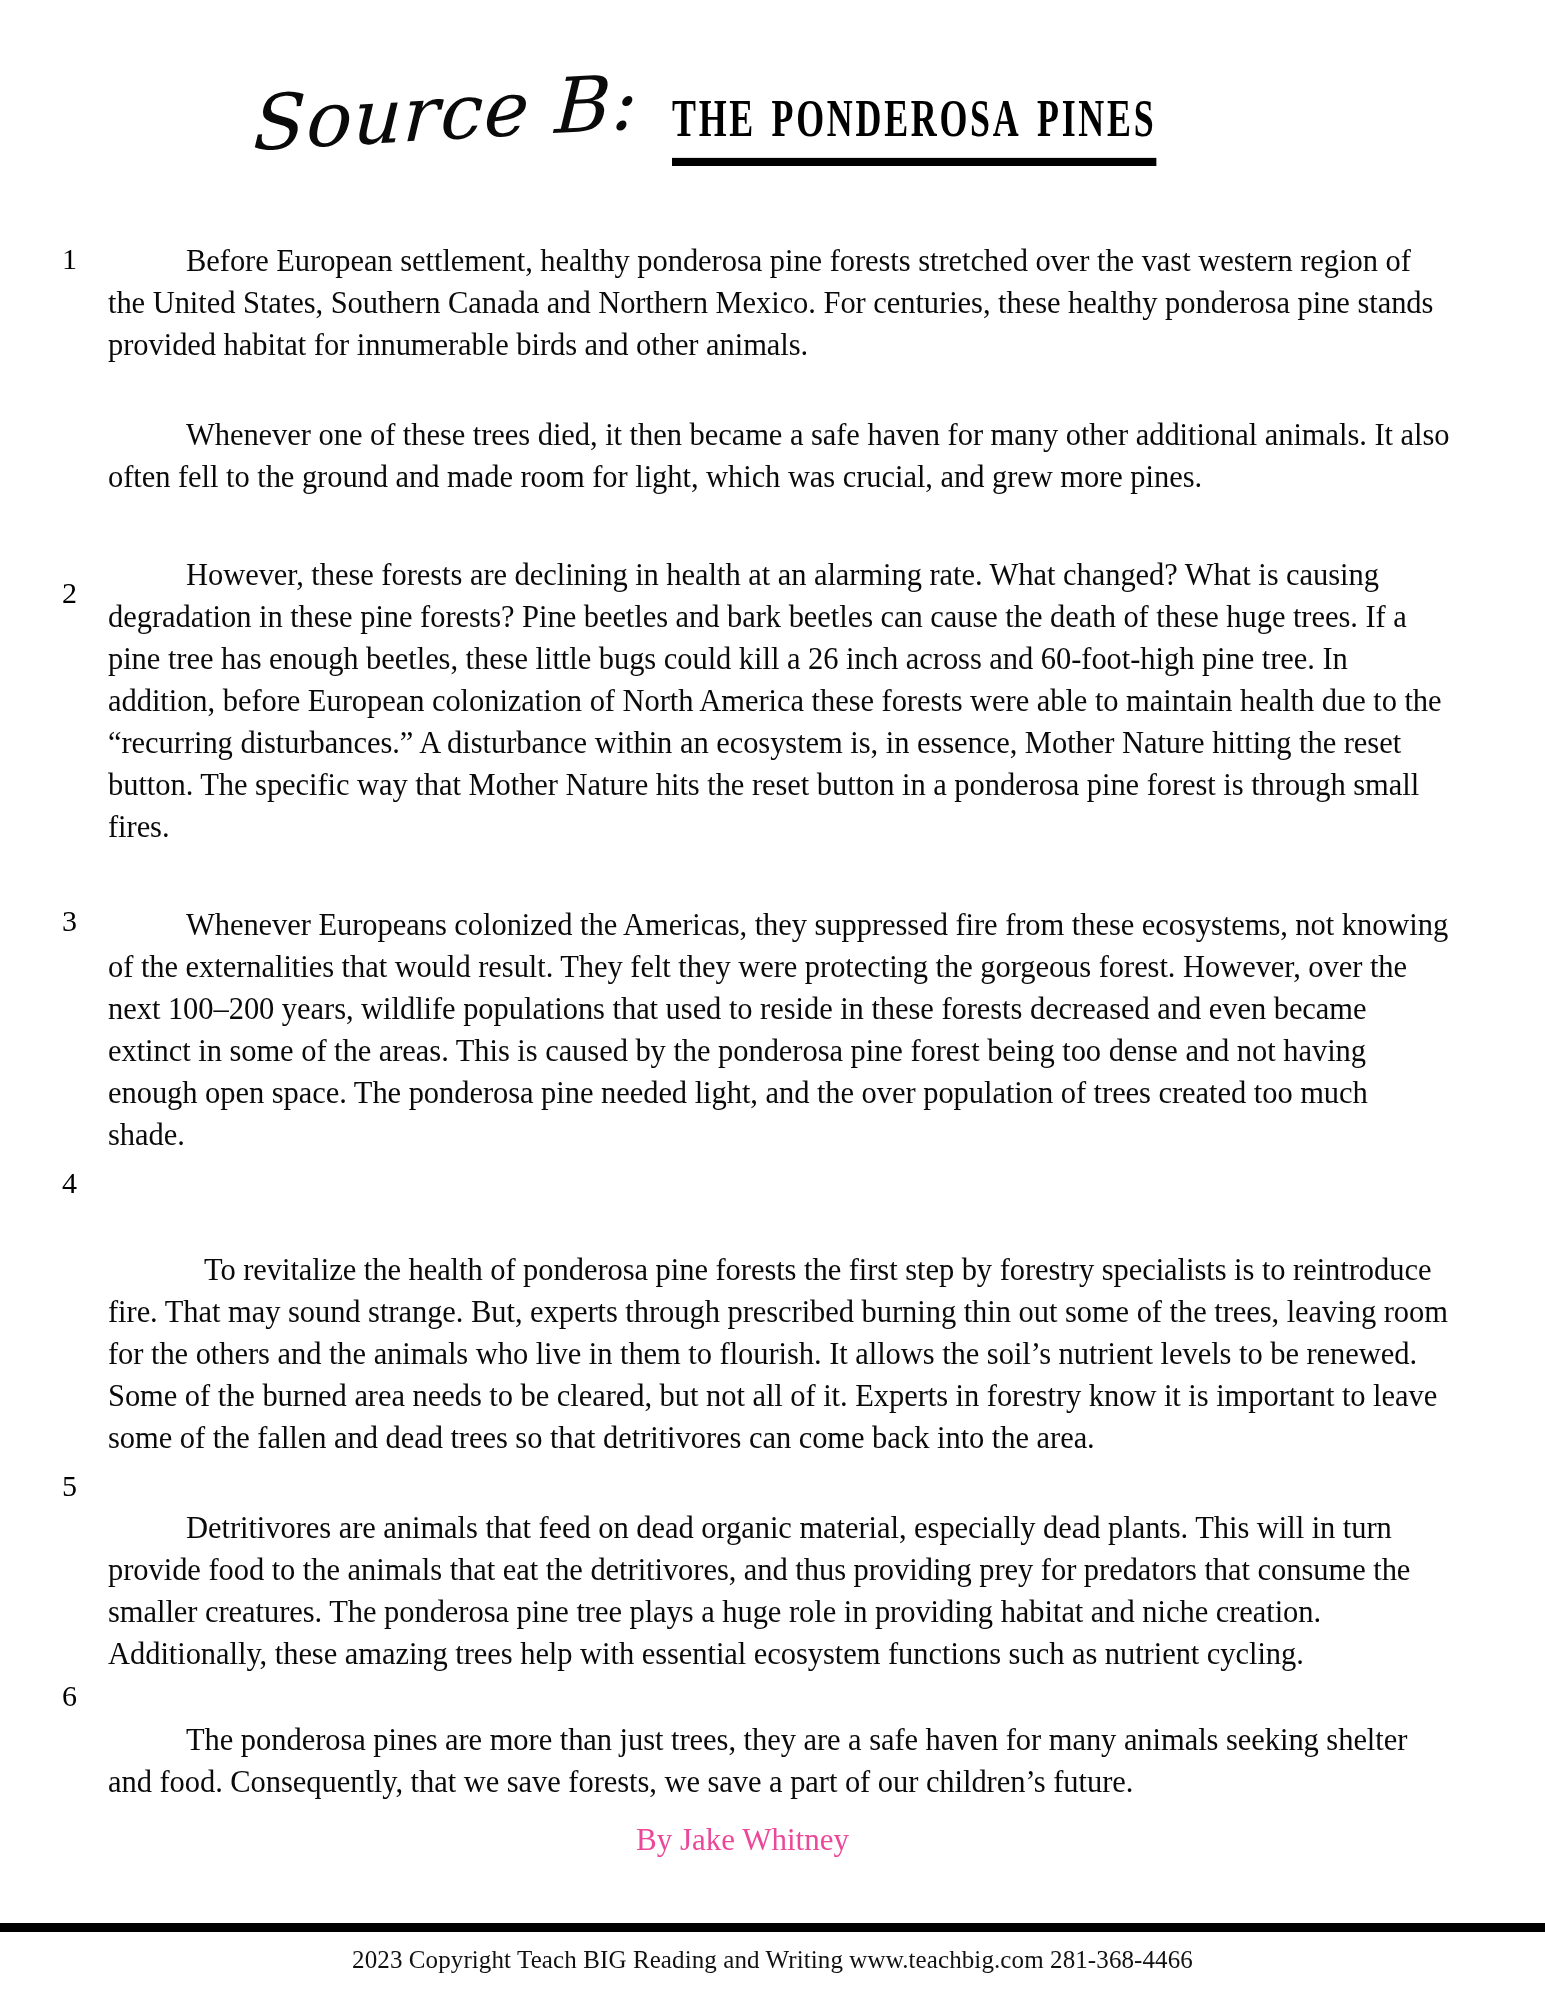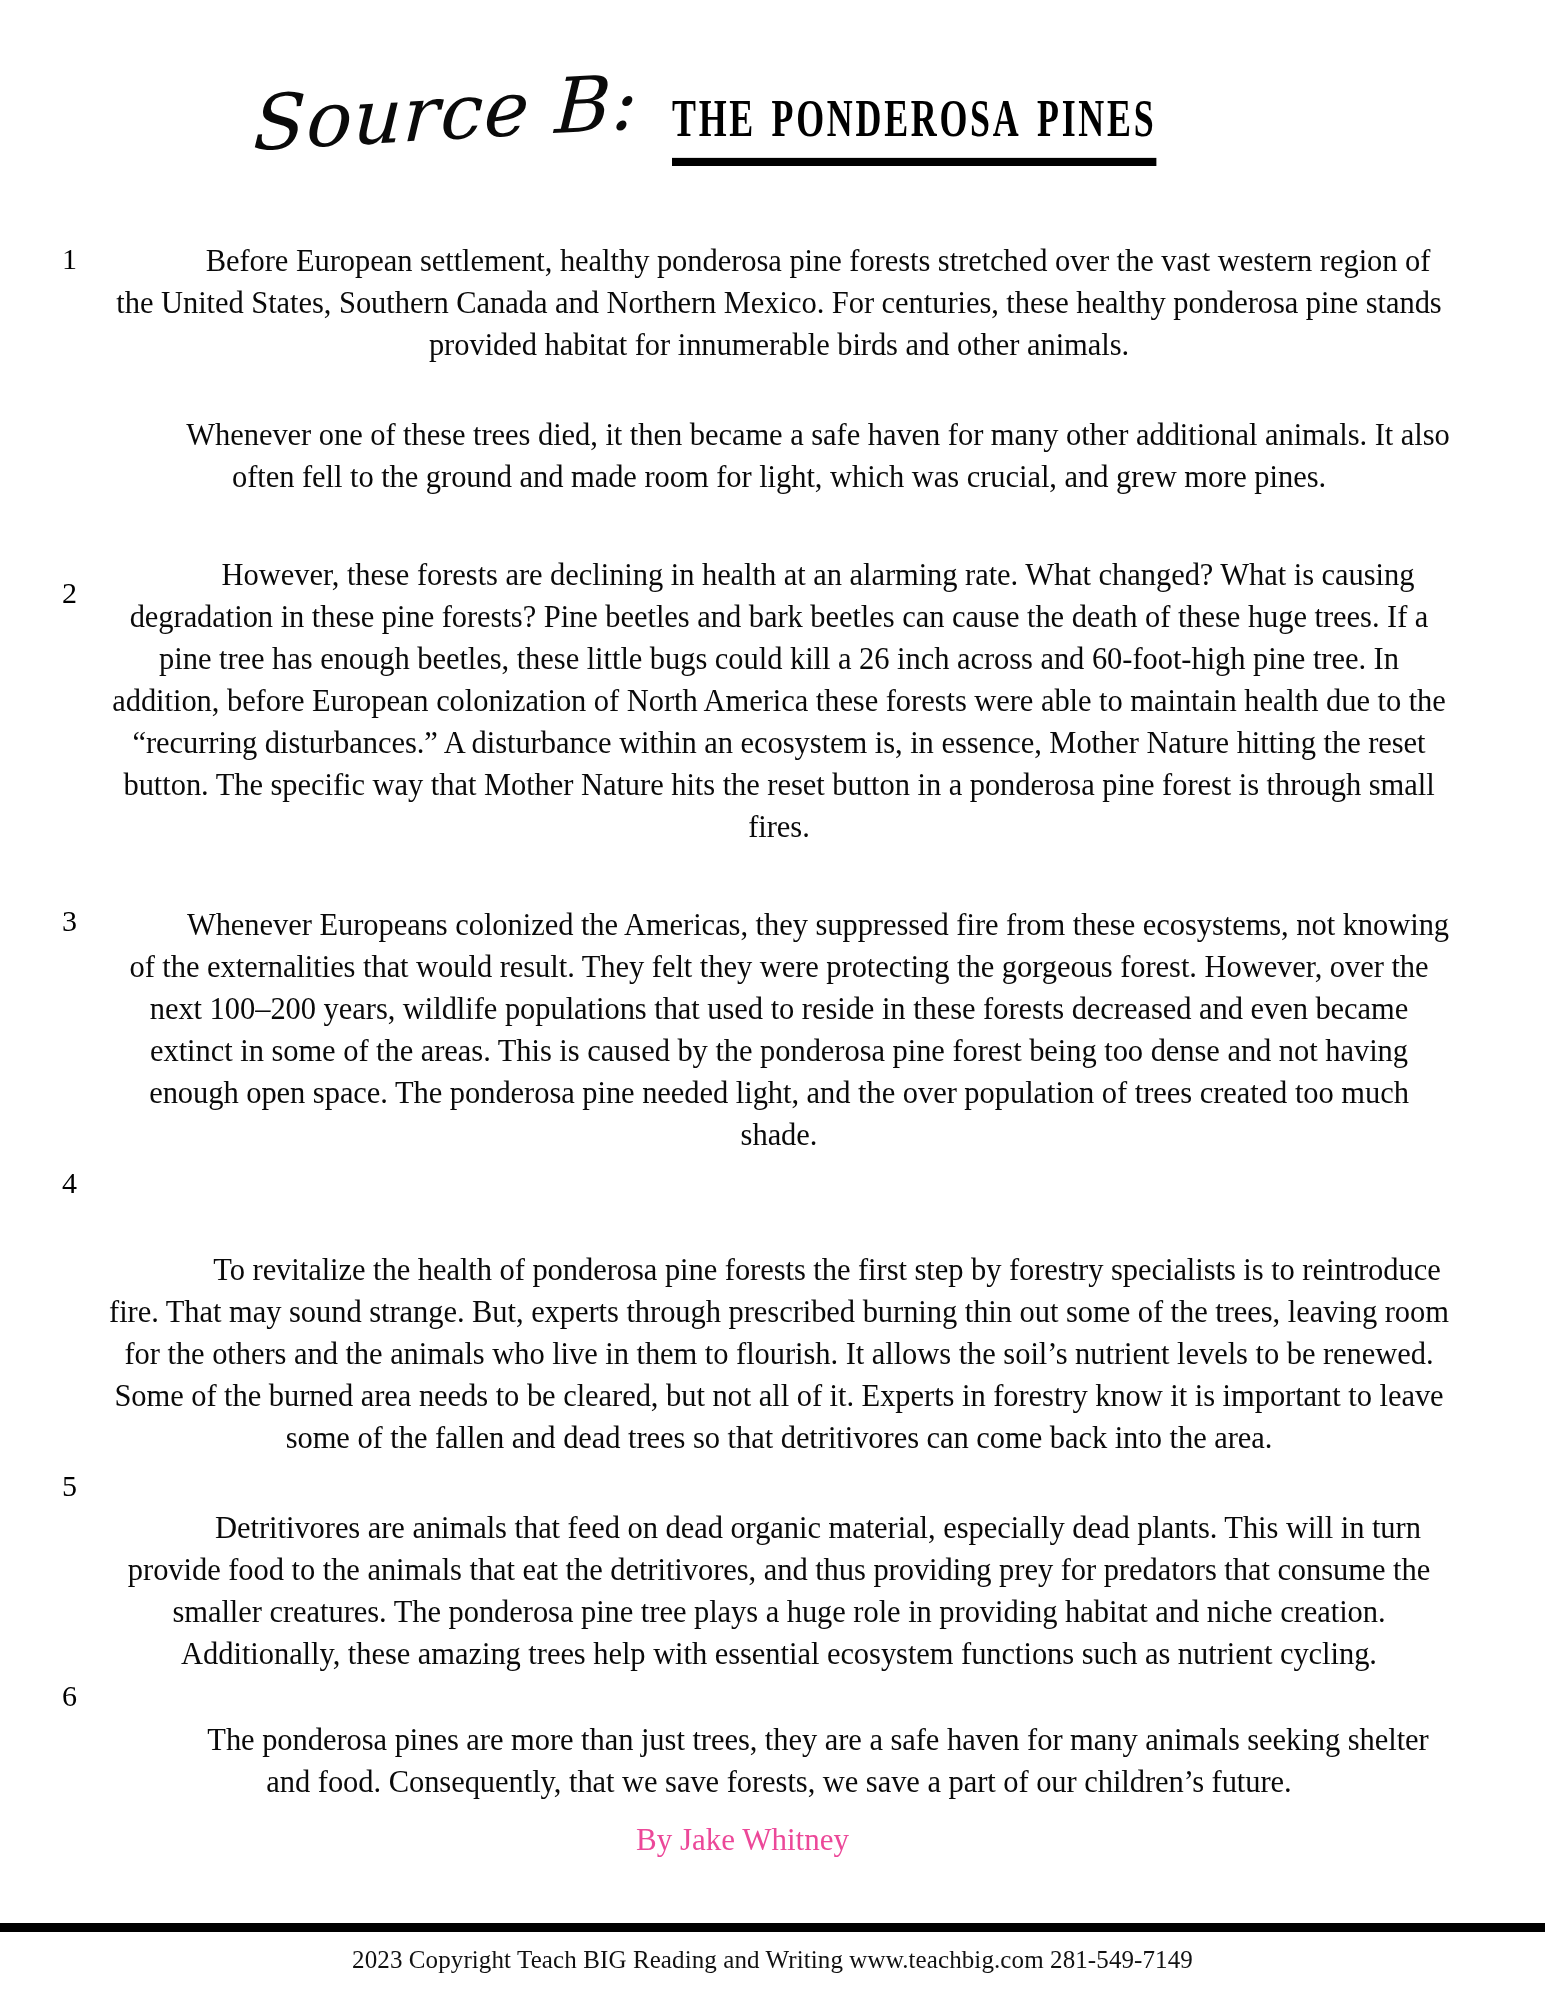--- a/index.html
+++ b/index.html
@@ -85,21 +85,21 @@
     line-height: 1;
     color: #000000;
   }
   p.body-text {
     margin: 0;
     font-family: "Liberation Serif", "DejaVu Serif", serif;
     font-size: 30.5px;
     line-height: 42px;
     color: #0a0a0a;
     text-indent: 78px;
-    text-align: center;
+    text-align: left;
     letter-spacing: -0.05px;
   }
   p.body-text.indent-wide { text-indent: 96px; margin-top: 45px; }
 
   .gap-sm { height: 38px; }
   .gap-md { height: 48px; }
   .gap-lg { height: 56px; }
 
   
   .byline {
@@ -183,15 +183,15 @@
       <span class="para-num" style="top:0px;">6</span>
       <div class="gap-sm"></div>
       <p class="body-text">The ponderosa pines are more than just trees, they are a safe haven for many animals seeking shelter and food. Consequently, that we save forests, we save a part of our children’s future.</p>
     </div>
 
     <div class="byline">By Jake Whitney</div>
 
   </div>
 
   <div class="footer-rule"></div>
-  <div class="footer-text">2023 Copyright Teach BIG Reading and Writing  www.teachbig.com   281-549-7149</div>
+  <div class="footer-text">2023 Copyright Teach BIG Reading and Writing  www.teachbig.com   281-368-4466</div>
 
 </div>
 
 </body></html>

